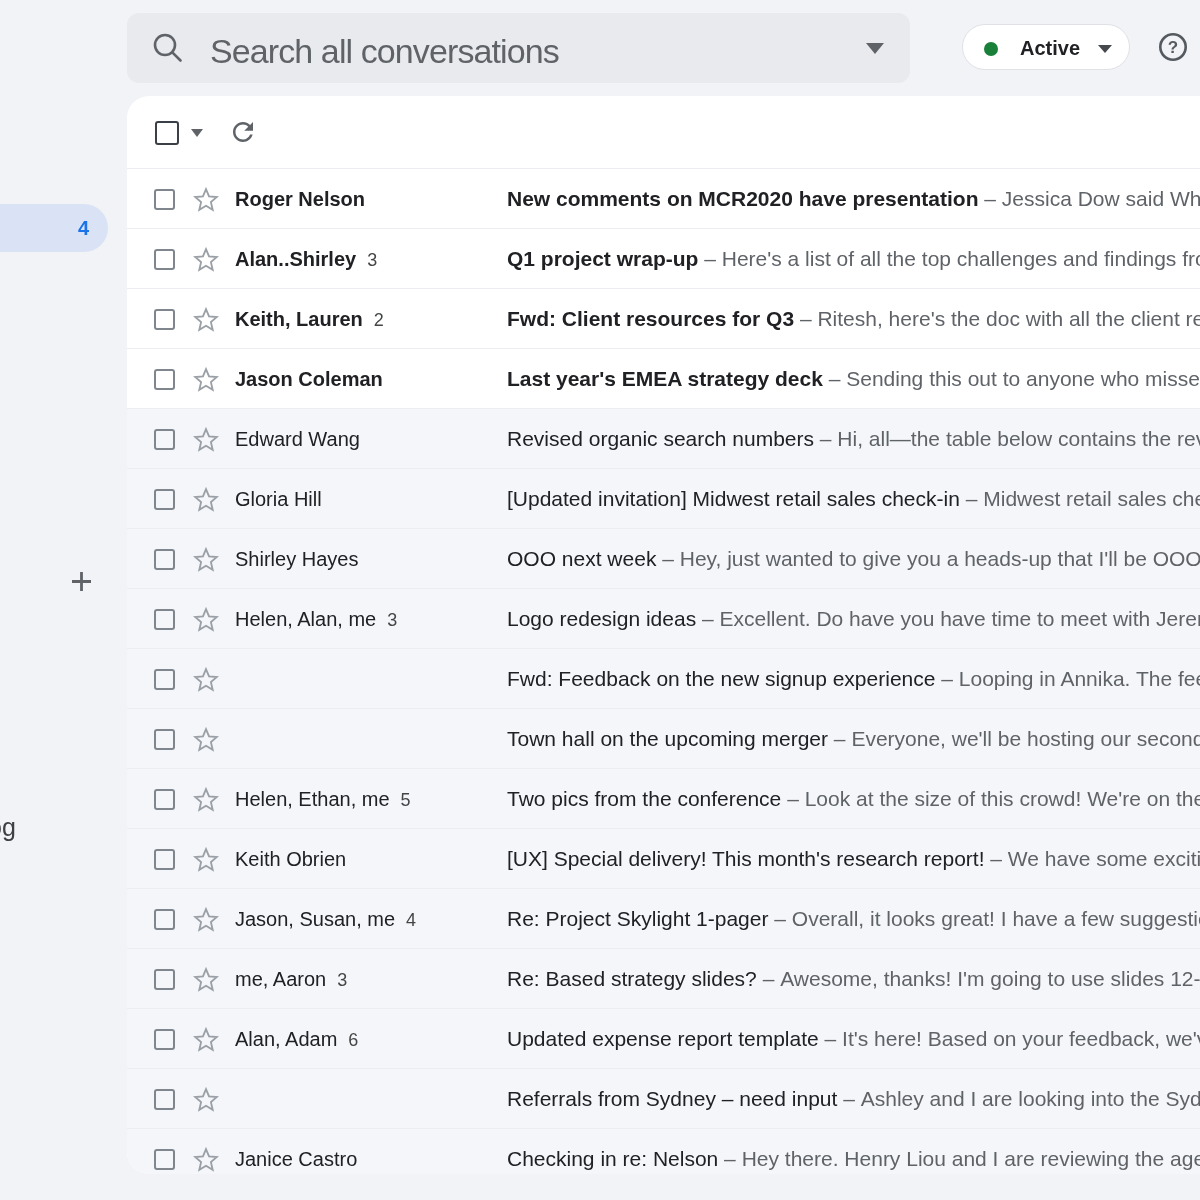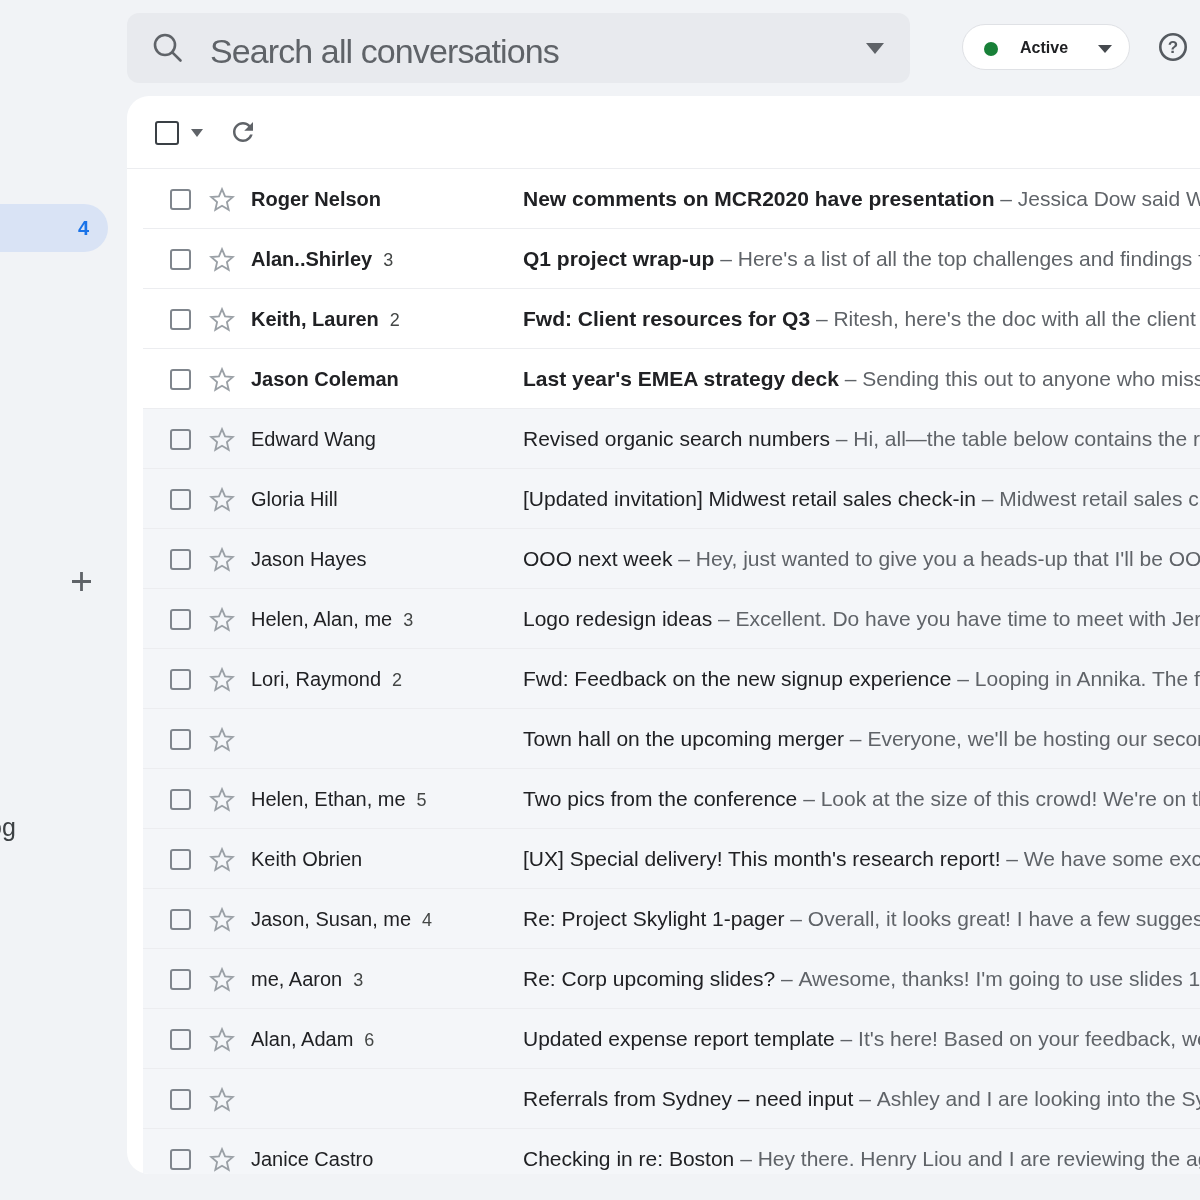--- a/index.html
+++ b/index.html
@@ -18,35 +18,35 @@
 #sicon { position:absolute; left:152px; top:32px; }
 #sph { position:absolute; left:210px; top:16px; height:70px; line-height:70px;
   font-size:34px; letter-spacing:-0.9px; color:#5f6368; }
 #scaret { position:absolute; left:865px; top:42px; }
 
 
 #chip { position:absolute; left:962px; top:24px; width:168px; height:46px;
   background:#fff; border:1px solid #dfe1e5; border-radius:23px; }
 #chip .dot { position:absolute; left:21px; top:17px; width:14px; height:14px;
   border-radius:50%; background:#188038; }
-#chip .txt { position:absolute; left:57px; top:0; line-height:46px; font-size:16px;
+#chip .txt { position:absolute; left:57px; top:0; line-height:46px; font-size:20px;
   font-weight:700; color:#202124; }
 #chip svg { position:absolute; left:134px; top:18.5px; }
 #help { position:absolute; left:1157px; top:31px; }
 
 
 #card { position:absolute; left:127px; top:96px; width:1073px; height:1078px;
   background:#fff; border-radius:22px 0 0 22px; overflow:hidden; }
 #toolbar { height:72.5px; border-bottom:1px solid #ecedf0; position:relative; }
 #tcb { position:absolute; left:28px; top:25px; width:24px; height:24px;
   border:2.5px solid #3a4045; border-radius:3px; }
 #toolbar svg.tc { position:absolute; left:64px; top:33px; }
 #toolbar svg.rf { position:absolute; left:100.5px; top:21px; }
 
-.row { position:relative; height:60px; border-bottom:1px solid #ecedf0; background:#fff;margin-left:16px; }
+.row { position:relative; height:60px; border-bottom:1px solid #ecedf0; background:#fff; }
 .row.read { background:#f4f6f9; }
 .cb { position:absolute; left:27px; top:20px; width:21px; height:21px;
   border:2px solid #80868d; border-radius:3px; }
 .star { position:absolute; left:66px; top:18px; width:26px; height:26px; }
 .sender { position:absolute; left:108px; top:0; line-height:60px; font-size:20px;
   color:#202124; white-space:nowrap; }
 .unread .sender, .unread .subj { font-weight:700; }
 .cnt { font-size:18px; font-weight:400; color:#444746; margin-left:11px; }
 .line { position:absolute; left:380px; top:0; line-height:60px; font-size:21px;
   white-space:nowrap; color:#202124; }
@@ -139,37 +139,36 @@
         <path d="M12 17.27L18.18 21l-1.64-7.03L22 9.24l-7.19-.61L12 2 9.19 8.63 2 9.24l5.46 4.73L5.82 21z" fill="none" stroke="#9aa0a6" stroke-width="1.7" stroke-linejoin="miter"></path>
       </svg>
       <span class="sender">Gloria Hill</span>
       <span class="line"><span class="subj">[Updated invitation] Midwest retail sales check-in</span><span class="dash">&nbsp;–&nbsp;</span><span class="snip">Midwest retail sales check-in Monthly</span></span>
     </div>
 <div class="row read">
       <span class="cb"></span>
       <svg class="star" viewBox="0 0 24 24">
         <path d="M12 17.27L18.18 21l-1.64-7.03L22 9.24l-7.19-.61L12 2 9.19 8.63 2 9.24l5.46 4.73L5.82 21z" fill="none" stroke="#9aa0a6" stroke-width="1.7" stroke-linejoin="miter"></path>
       </svg>
-      <span class="sender">Jason Hayes</span>
+      <span class="sender">Shirley Hayes</span>
       <span class="line"><span class="subj">OOO next week</span><span class="dash">&nbsp;–&nbsp;</span><span class="snip">Hey, just wanted to give you a heads-up that I'll be OOO next week</span></span>
     </div>
 <div class="row read">
       <span class="cb"></span>
       <svg class="star" viewBox="0 0 24 24">
         <path d="M12 17.27L18.18 21l-1.64-7.03L22 9.24l-7.19-.61L12 2 9.19 8.63 2 9.24l5.46 4.73L5.82 21z" fill="none" stroke="#9aa0a6" stroke-width="1.7" stroke-linejoin="miter"></path>
       </svg>
       <span class="sender">Helen, Alan, me<span class="cnt">3</span></span>
       <span class="line"><span class="subj">Logo redesign ideas</span><span class="dash">&nbsp;–&nbsp;</span><span class="snip">Excellent. Do have you have time to meet with Jeremy next week?</span></span>
     </div>
 <div class="row read">
       <span class="cb"></span>
       <svg class="star" viewBox="0 0 24 24">
         <path d="M12 17.27L18.18 21l-1.64-7.03L22 9.24l-7.19-.61L12 2 9.19 8.63 2 9.24l5.46 4.73L5.82 21z" fill="none" stroke="#9aa0a6" stroke-width="1.7" stroke-linejoin="miter"></path>
       </svg>
-      <span class="sender">Lori, Raymond<span class="cnt">2</span></span>
       <span class="line"><span class="subj">Fwd: Feedback on the new signup experience</span><span class="dash">&nbsp;–&nbsp;</span><span class="snip">Looping in Annika. The feedback below is from the last study</span></span>
     </div>
 <div class="row read">
       <span class="cb"></span>
       <svg class="star" viewBox="0 0 24 24">
         <path d="M12 17.27L18.18 21l-1.64-7.03L22 9.24l-7.19-.61L12 2 9.19 8.63 2 9.24l5.46 4.73L5.82 21z" fill="none" stroke="#9aa0a6" stroke-width="1.7" stroke-linejoin="miter"></path>
       </svg>
       <span class="line"><span class="subj">Town hall on the upcoming merger</span><span class="dash">&nbsp;–&nbsp;</span><span class="snip">Everyone, we'll be hosting our second town hall about the merger</span></span>
     </div>
 <div class="row read">
@@ -195,21 +194,21 @@
       </svg>
       <span class="sender">Jason, Susan, me<span class="cnt">4</span></span>
       <span class="line"><span class="subj">Re: Project Skylight 1-pager</span><span class="dash">&nbsp;–&nbsp;</span><span class="snip">Overall, it looks great! I have a few suggestions for the intro</span></span>
     </div>
 <div class="row read">
       <span class="cb"></span>
       <svg class="star" viewBox="0 0 24 24">
         <path d="M12 17.27L18.18 21l-1.64-7.03L22 9.24l-7.19-.61L12 2 9.19 8.63 2 9.24l5.46 4.73L5.82 21z" fill="none" stroke="#9aa0a6" stroke-width="1.7" stroke-linejoin="miter"></path>
       </svg>
       <span class="sender">me, Aaron<span class="cnt">3</span></span>
-      <span class="line"><span class="subj">Re: Corp upcoming slides?</span><span class="dash">&nbsp;–&nbsp;</span><span class="snip">Awesome, thanks! I'm going to use slides 12-14 in my deck</span></span>
+      <span class="line"><span class="subj">Re: Based strategy slides?</span><span class="dash">&nbsp;–&nbsp;</span><span class="snip">Awesome, thanks! I'm going to use slides 12-14 in my deck</span></span>
     </div>
 <div class="row read">
       <span class="cb"></span>
       <svg class="star" viewBox="0 0 24 24">
         <path d="M12 17.27L18.18 21l-1.64-7.03L22 9.24l-7.19-.61L12 2 9.19 8.63 2 9.24l5.46 4.73L5.82 21z" fill="none" stroke="#9aa0a6" stroke-width="1.7" stroke-linejoin="miter"></path>
       </svg>
       <span class="sender">Alan, Adam<span class="cnt">6</span></span>
       <span class="line"><span class="subj">Updated expense report template</span><span class="dash">&nbsp;–&nbsp;</span><span class="snip">It's here! Based on your feedback, we've updated the template</span></span>
     </div>
 <div class="row read">
@@ -218,14 +217,14 @@
         <path d="M12 17.27L18.18 21l-1.64-7.03L22 9.24l-7.19-.61L12 2 9.19 8.63 2 9.24l5.46 4.73L5.82 21z" fill="none" stroke="#9aa0a6" stroke-width="1.7" stroke-linejoin="miter"></path>
       </svg>
       <span class="line"><span class="subj">Referrals from Sydney – need input</span><span class="dash">&nbsp;–&nbsp;</span><span class="snip">Ashley and I are looking into the Sydney office referrals</span></span>
     </div>
 <div class="row read">
       <span class="cb"></span>
       <svg class="star" viewBox="0 0 24 24">
         <path d="M12 17.27L18.18 21l-1.64-7.03L22 9.24l-7.19-.61L12 2 9.19 8.63 2 9.24l5.46 4.73L5.82 21z" fill="none" stroke="#9aa0a6" stroke-width="1.7" stroke-linejoin="miter"></path>
       </svg>
       <span class="sender">Janice Castro</span>
-      <span class="line"><span class="subj">Checking in re: Boston</span><span class="dash">&nbsp;–&nbsp;</span><span class="snip">Hey there. Henry Liou and I are reviewing the agenda for Boston</span></span>
+      <span class="line"><span class="subj">Checking in re: Nelson</span><span class="dash">&nbsp;–&nbsp;</span><span class="snip">Hey there. Henry Liou and I are reviewing the agenda for Boston</span></span>
     </div>
 </div>
 </body></html>

